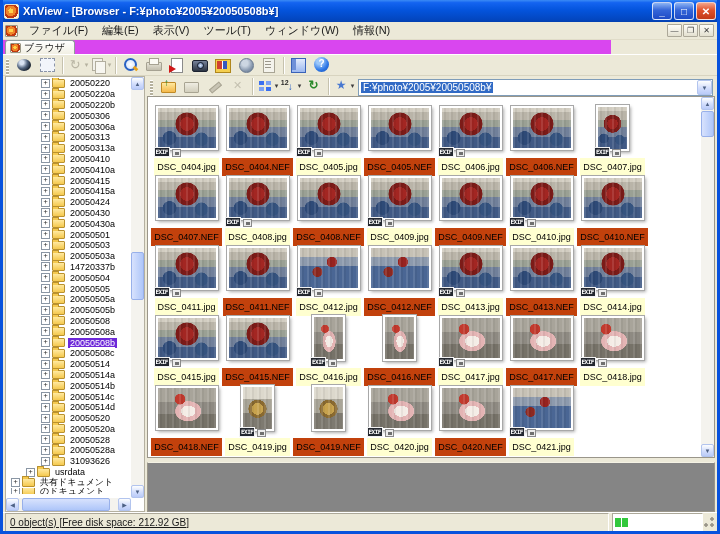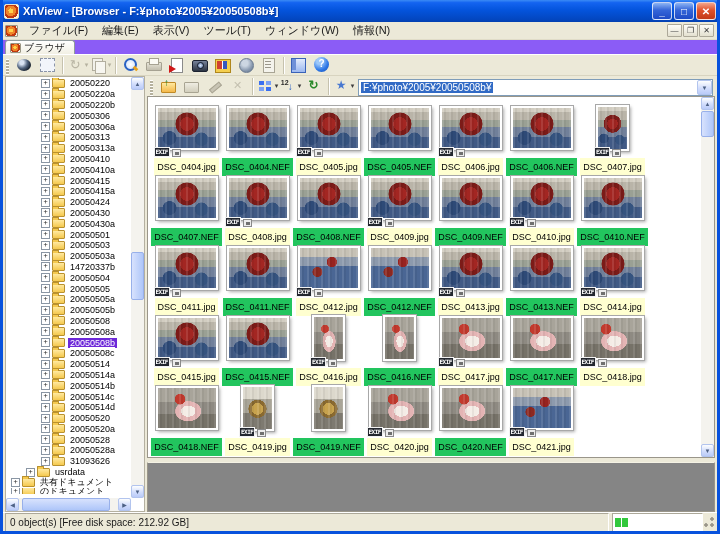--- a/index.html
+++ b/index.html
@@ -23,21 +23,21 @@
   .menubar{position:absolute;left:0;top:22px;width:714px;height:18px;background:#ece9d8;
     display:flex;align-items:center;font-size:11px;color:#202020;border-bottom:1px solid #e0dcc8;}
   .mdiicon{width:13px;height:12px;margin:0 4px 0 2px;border-radius:1px;background:
     radial-gradient(circle at 45% 45%, #ffd24a 0 24%, #f08428 24% 52%, #c03810 52% 76%, #f2efe0 77%);
     border:1px solid #9a9684;flex:none;}
   .mitem{padding:2px 7px;}
   .mdibtns{margin-left:auto;display:flex;margin-right:3px;}
   .mbtn{width:15px;height:13px;margin-left:1px;display:flex;align-items:center;justify-content:center;
     font-size:8px;color:#3c3c3c;background:linear-gradient(#fdfcf8,#e4e1d0);border:1px solid #aca899;border-radius:1px;}
   
-  .tabbar{position:absolute;left:0;top:40px;width:714px;height:14px;background:#8b5cf6;}
+  .tabbar{position:absolute;left:0;top:40px;width:608px;height:14px;background:#d946ef;}
   .tab{position:absolute;left:2px;bottom:0;height:14px;display:flex;align-items:center;gap:3px;
     padding:0 9px 0 4px;border:1px solid #919b9c;border-bottom:none;border-radius:3px 3px 0 0;
     background:linear-gradient(180deg,#ffffff,#f2f0e4);font-size:10px;color:#1a1a1a;}
   .tabicon{width:11px;height:10px;border-radius:1px;background:
     radial-gradient(circle at 45% 45%, #ffd24a 0 24%, #f08428 24% 52%, #c03810 52% 76%, #f2efe0 77%);
     border:1px solid #9a9684;}
   
   .tbar{position:absolute;display:flex;align-items:flex-end;background:#ece9d8;}
   .tbar.main{left:0;top:54px;width:714px;height:22px;border-top:1px solid #fff;border-bottom:1px solid #d8d4c0;}
   .grip{width:3px;height:16px;margin:0 4px 0 3px;flex:none;
@@ -147,26 +147,26 @@
   .vD{background:radial-gradient(circle at 50% 52%, #c8a34e 0 22%, #8a6a30 22% 34%, rgba(0,0,0,0) 35%),
       linear-gradient(180deg,#dcd8cc 0 28%,#a9a598 28% 62%,#7e7a70 62% 100%);}
   .bdgs{position:absolute;left:-2px;bottom:-3px;display:flex;gap:2px;align-items:flex-end;z-index:2;}
   .bexif{background:#23272f;color:#fff;font:bold 6px/8px "DejaVu Sans Mono",monospace;letter-spacing:-.5px;
     padding:0 1px;border:1px solid #f2f2f2;}
   .bcmt{width:9px;height:8px;background:#ececec;border:1px solid #8a8a8a;position:relative;}
   .bcmt::before{content:"";position:absolute;left:2px;top:2px;width:4px;height:3px;background:#707070;}
   .lblrow{height:12px;margin-top:2px;}
   .lbl{font-size:9px;line-height:11px;padding:4px 3px;white-space:nowrap;}
   .lbl.jpg{background:#ffffd0;}
-  .lbl.nef{background:#22c55e;}
+  .lbl.nef{background:#c2410c;}
   .preview{position:absolute;left:0;bottom:0;right:0;height:50px;background:#858585;border:1px solid #9a968a;border-top:1px solid #f4f2e4;}
   
   .statusbar{position:absolute;left:0;top:512px;width:714px;height:19px;background:#ece9d8;
     border-top:1px solid #fff;display:flex;align-items:center;padding:1px 2px;font-size:10px;color:#1a1a1a;}
-  .sp{height:19px;border:1px solid;border-color:#aca899 #fff #fff #aca899;display:flex;align-items:center;padding:0 4px;}
+  .sp{height:19px;border:1px solid;border-color:#aca899 #fff #fff #aca899;display:flex;align-items:center;padding:0 4px;text-decoration:underline;}
   .sp.text{width:608px;margin-right:3px;}
   .sp.prog{width:92px;background:#fff;padding:1px 2px;gap:1px;}
   .pseg{width:6px;height:9px;background:#32c83c;flex:none;}
   .gripc{margin-left:auto;width:12px;height:12px;
     background:radial-gradient(circle at 75% 75%, #9a968a 0 1.5px, transparent 2px),
                radial-gradient(circle at 75% 25%, #9a968a 0 1.5px, transparent 2px),
                radial-gradient(circle at 25% 75%, #9a968a 0 1.5px, transparent 2px);}
 </style>
 </head>
 <body>

